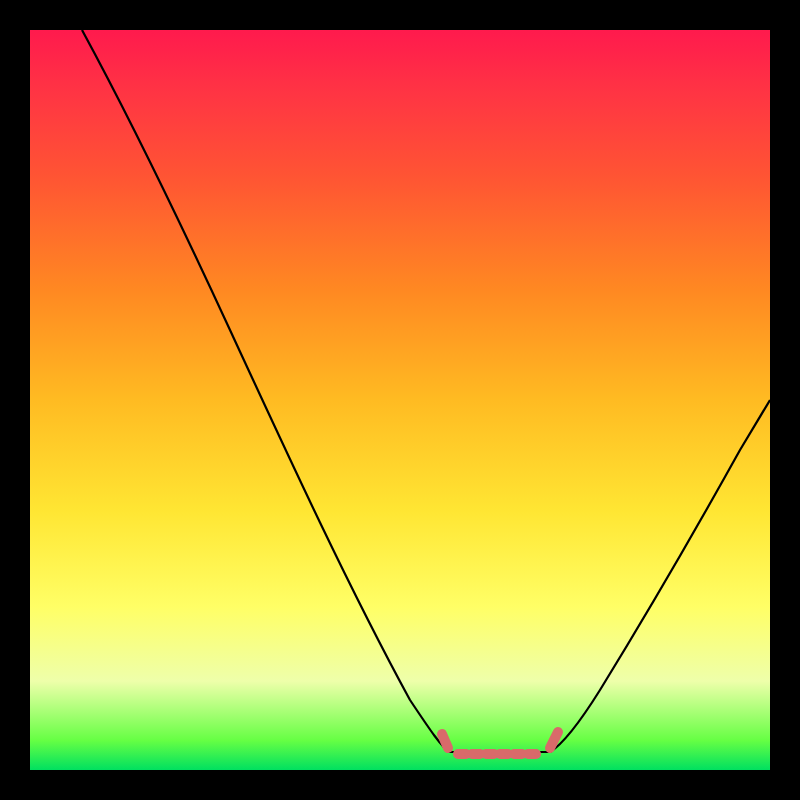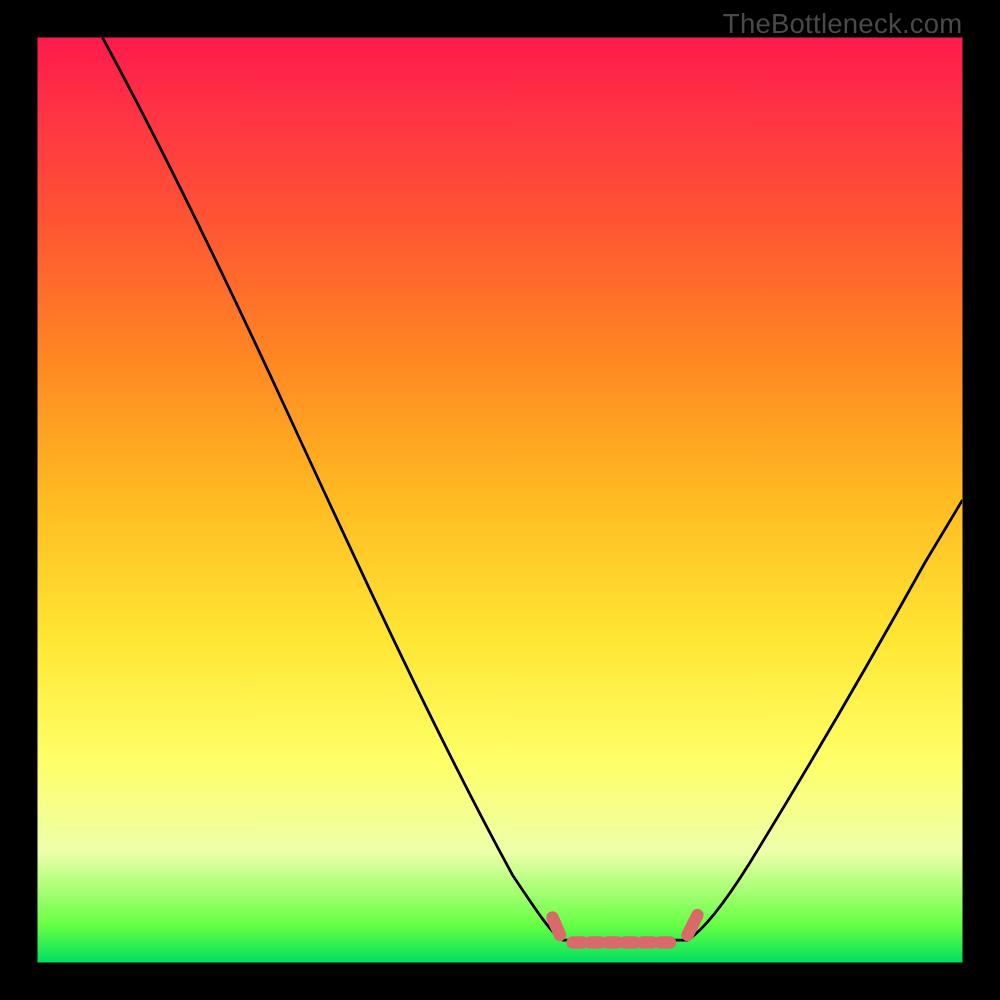--- a/index.html
+++ b/index.html
@@ -37,21 +37,20 @@
     top: 0;
     left: 0;
     width: 740px;
     height: 740px;
   }
 </style>
 </head>
 <body>
 
 <div class="frame">
-  <div class="watermark">TheBottleneck.com</div>
   <div class="plot-area">
     <svg class="curve" viewBox="0 0 740 740">
       <path d="M 52 0
                C 90 70, 140 170, 200 300
                C 260 430, 320 560, 380 670
                C 400 700, 412 718, 420 722
                L 520 722
                C 530 716, 545 700, 570 660
                C 610 595, 660 510, 710 420
                L 740 370" fill="none" stroke="#000" stroke-width="2.2"></path>

